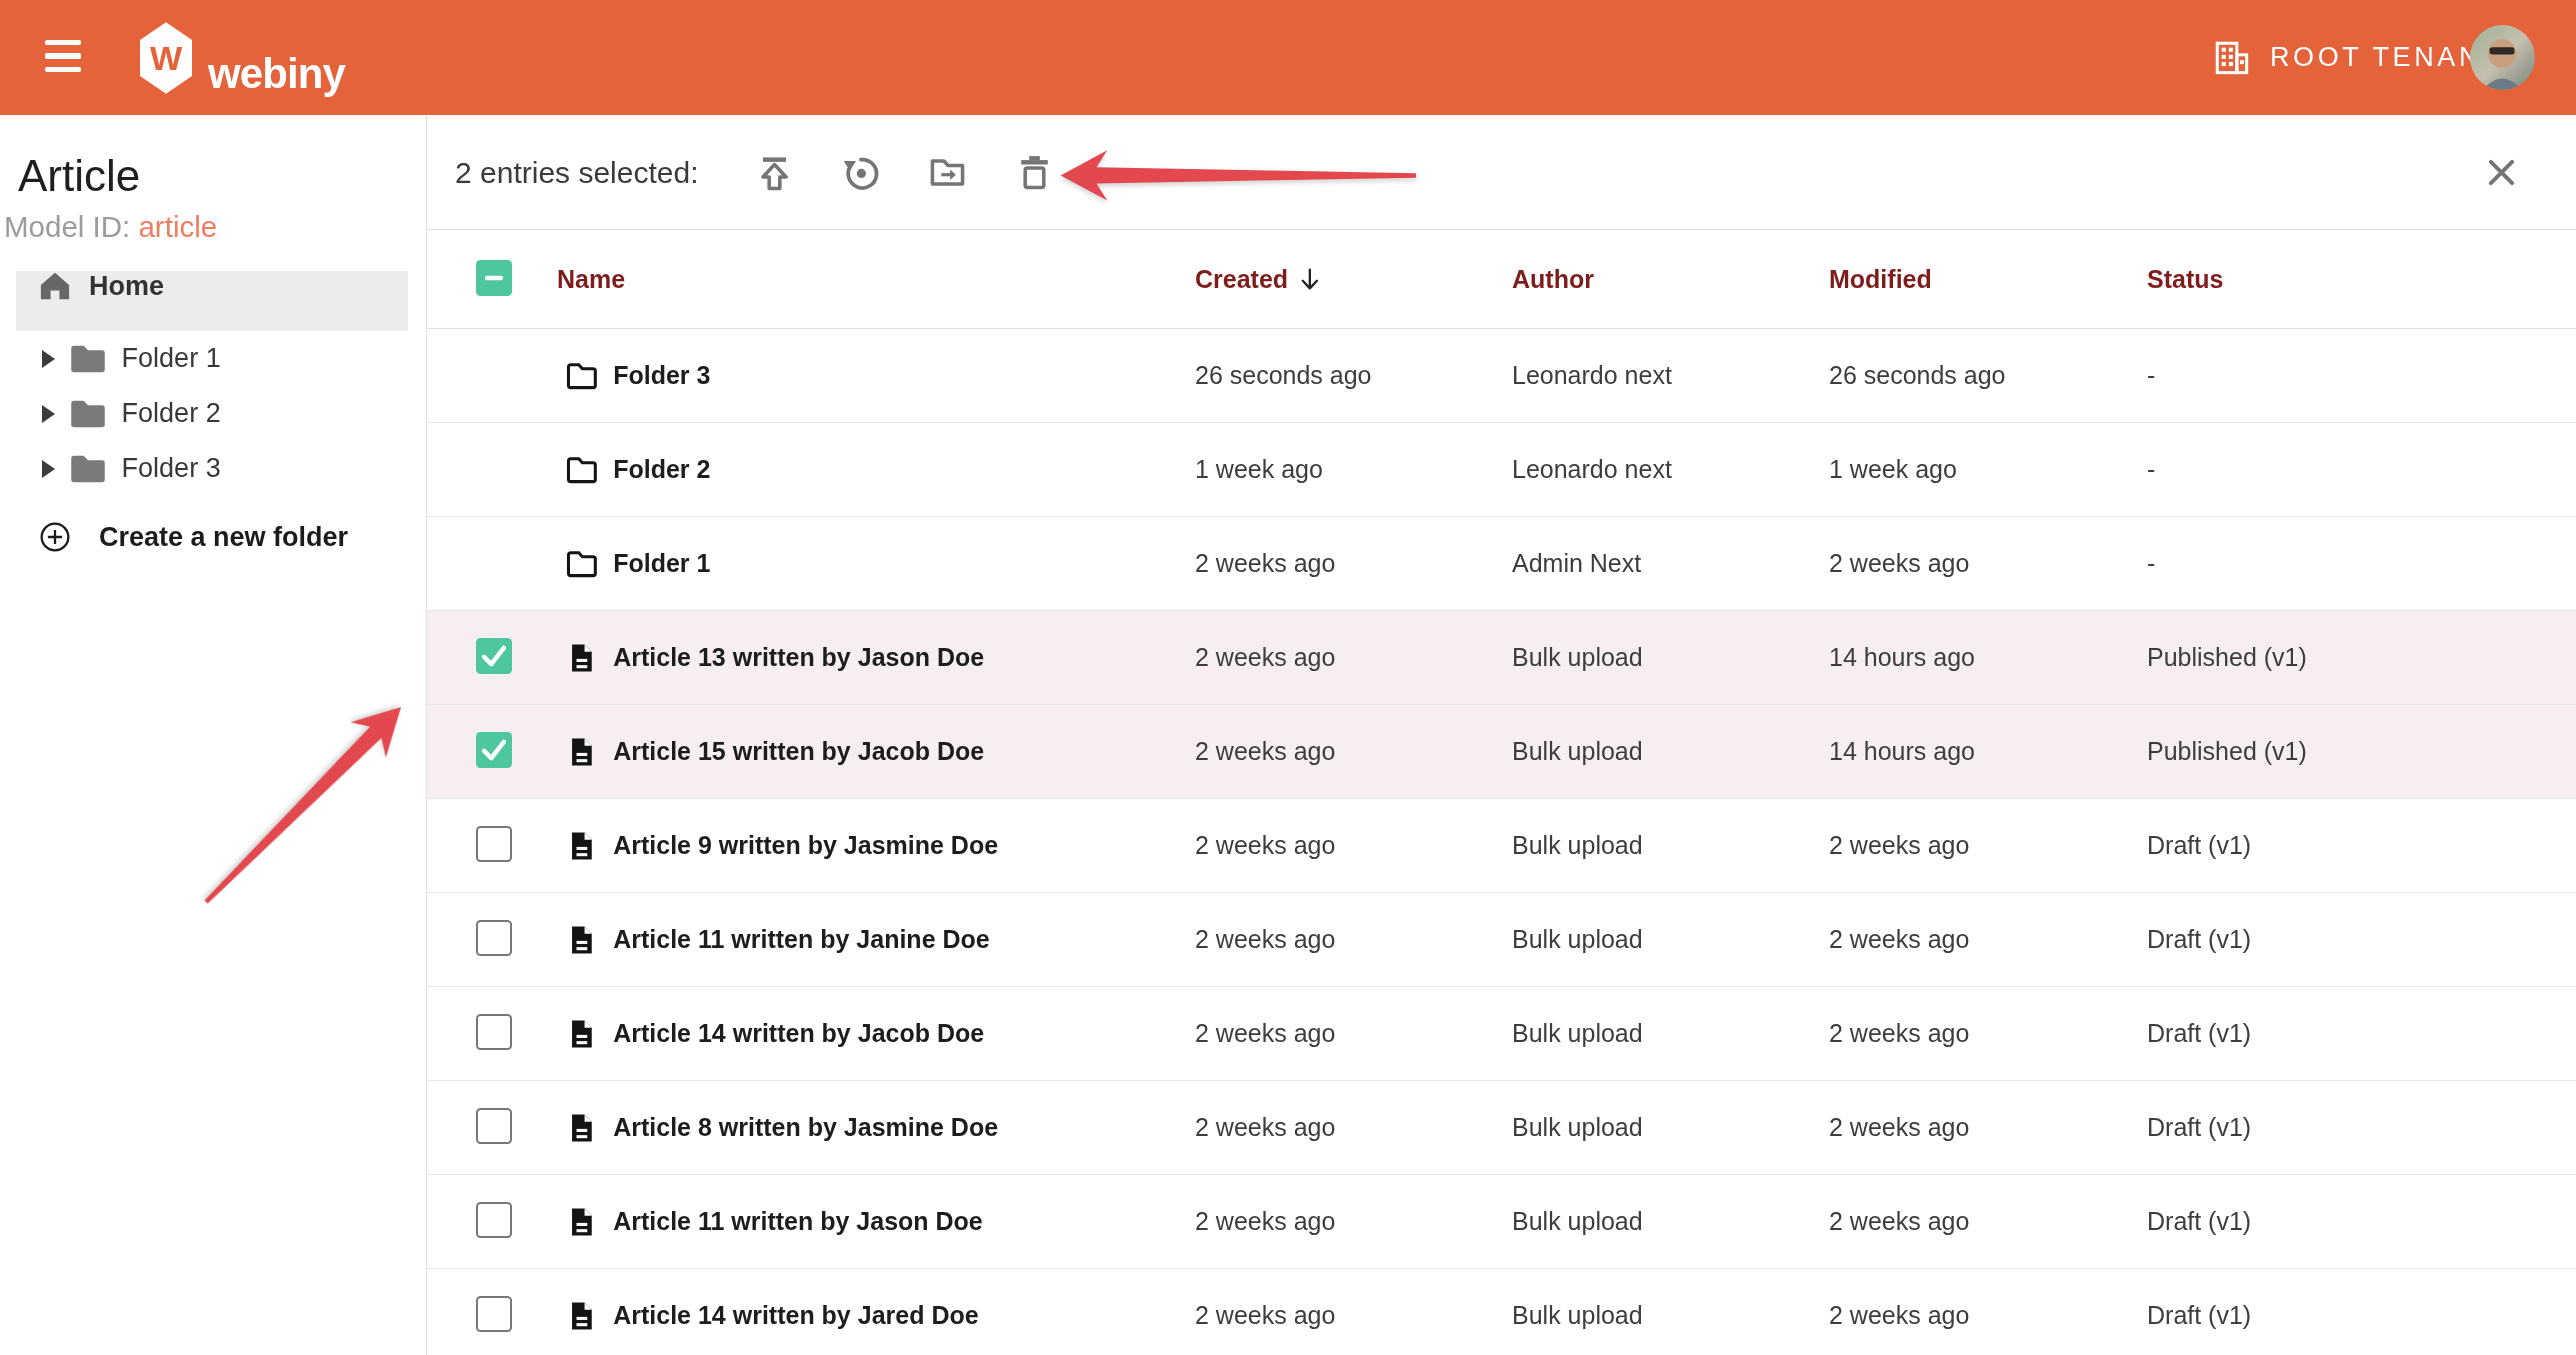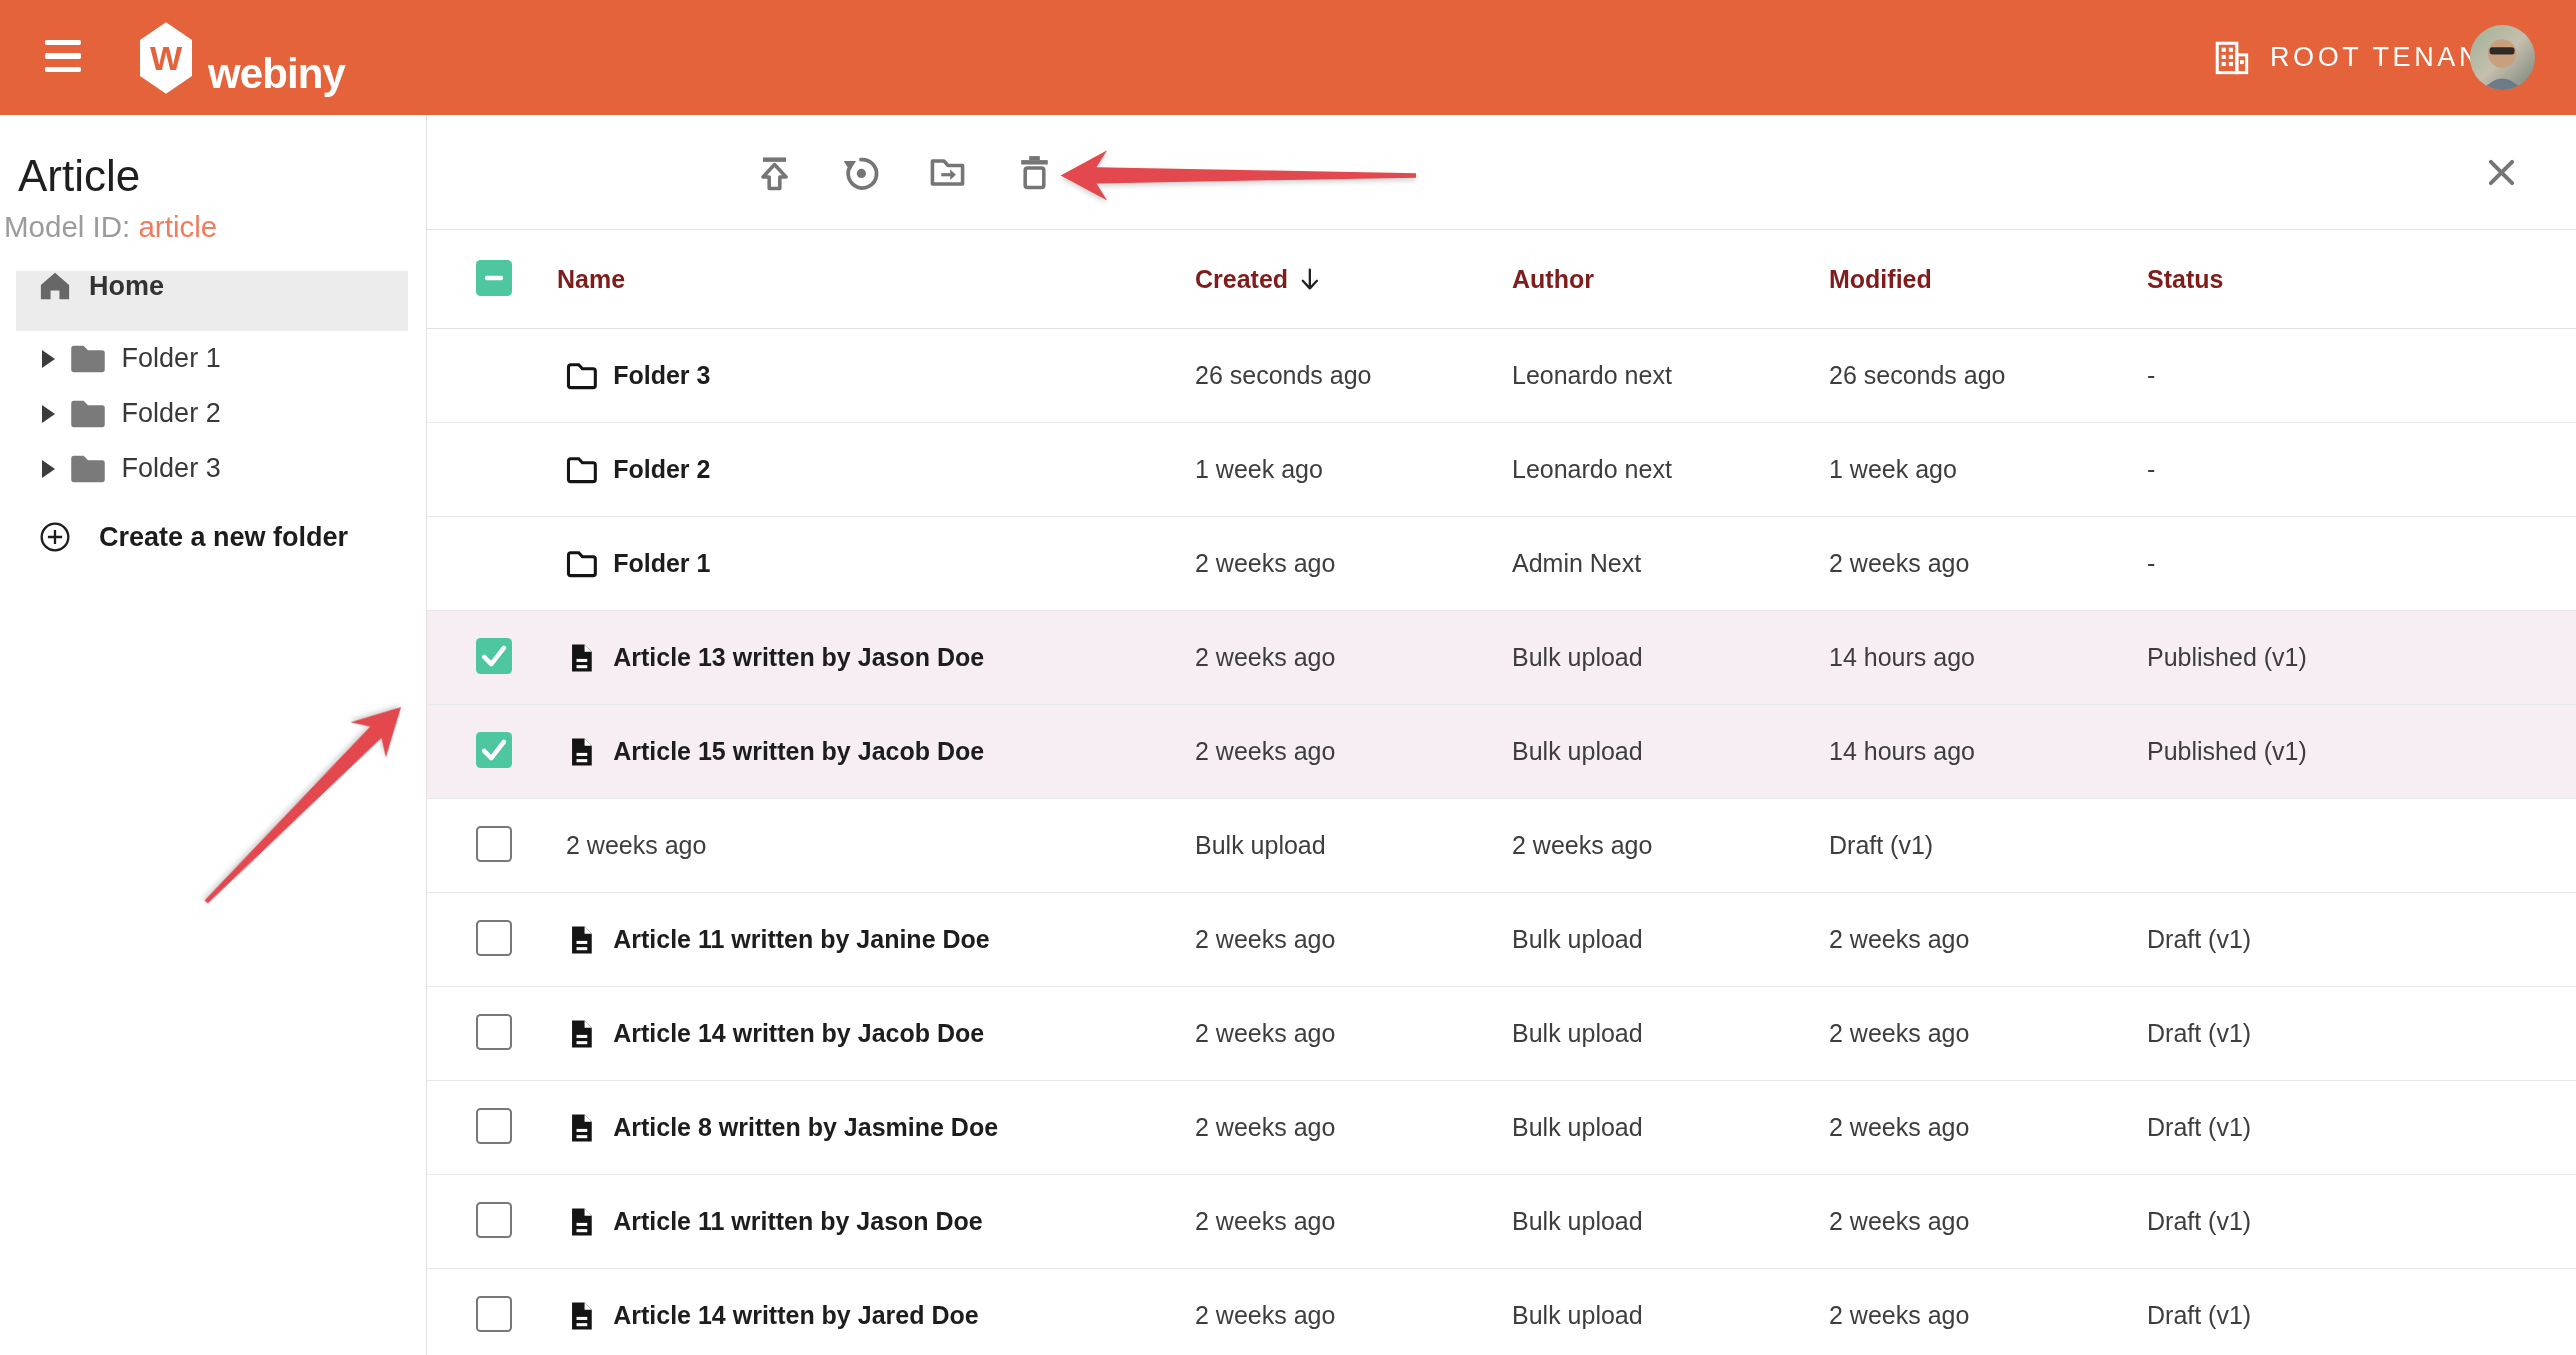--- a/index.html
+++ b/index.html
@@ -151,20 +151,21 @@
       <svg class="plus-ic" width="32" height="32" viewBox="0 0 36 36">
         <circle cx="18" cy="18" r="15" fill="none" stroke="#1c1c1c" stroke-width="2.6"></circle>
         <path d="M18 10 v16 M10 18 h16" stroke="#1c1c1c" stroke-width="2.6"></path>
       </svg>
       <span class="create-lb">Create a new folder</span>
     </div>
   </aside>
 
   <section class="main">
     <div class="toolbar">
+      <div class="tb-text">2 entries selected:</div>
 
       <svg class="tb-btn" style="left:328px" viewBox="0 0 44 44">
         <rect x="9" y="5" width="26" height="5" fill="currentColor"></rect>
         <path d="M22 13 L35 27 h-7 v13 h-12 V27 h-7 z" fill="none" stroke="currentColor" stroke-width="4" stroke-linejoin="round"></path>
       </svg>
       <svg class="tb-btn" style="left:414px" viewBox="0 0 44 44">
         <path d="M10.5 15 a16 16 0 1 0 12 -7.5" fill="none" stroke="currentColor" stroke-width="4.2" stroke-linecap="round"></path>
         <polygon points="3,9 17,9 10,20" fill="currentColor"></polygon>
         <circle cx="23" cy="23" r="5.2" fill="currentColor"></circle>
       </svg>
@@ -335,20 +336,32 @@
     <div class="cell cell-actions">
       
     </div>
   </div>
 
   <div class="row grid entry">
     <div class="cell-select">
       
       <span class="checkbox cb-unchecked"></span>
     </div>
+    <div class="cell cell-name">
+
+      <span class="icon doc-icon">
+        <svg width="34" height="34" viewBox="0 0 38 38">
+          <path d="M9 4 h14 l8 8 v22 H9 z" fill="#141414"></path>
+          <path d="M23 4 l8 8 h-8 z" fill="#fff"></path>
+          <rect x="14" y="20" width="12" height="3.4" fill="#fff"></rect>
+          <rect x="14" y="27" width="12" height="3.4" fill="#fff"></rect>
+        </svg>
+      </span>
+      <span class="name-text">Article 9 written by Jasmine Doe</span>
+    </div>
     <div class="cell">2 weeks ago</div>
     <div class="cell">Bulk upload</div>
     <div class="cell">2 weeks ago</div>
     <div class="cell">Draft (v1)</div>
     <div class="cell cell-actions">
       
     </div>
   </div>
 
   <div class="row grid entry">

